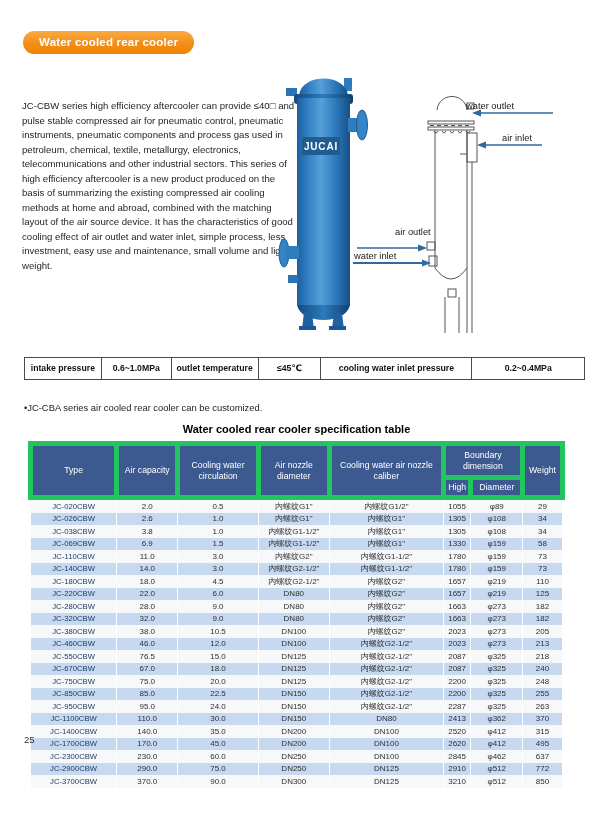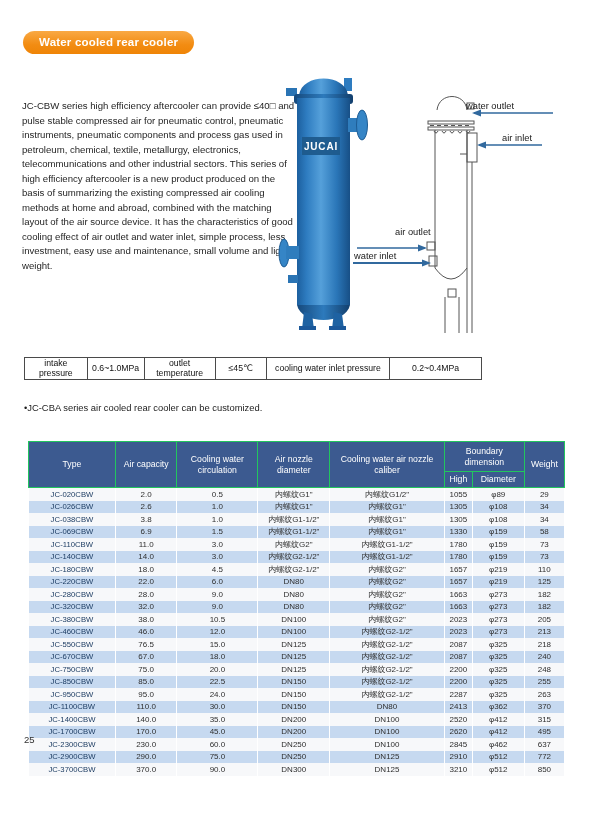--- a/index.html
+++ b/index.html
@@ -14,33 +14,33 @@
   
   .intro{position:absolute;left:22px;top:99px;width:276px;font-size:9.6px;line-height:14.55px;color:#1f1f1f;}
 
   
   .dlabel{position:absolute;font-size:9.3px;color:#1a1a1a;white-space:nowrap;}
 
   
   .sec-heading{position:absolute;left:22px;top:336px;font-size:11.5px;font-weight:bold;color:#000;}
 
   
-  .work-wrap{position:absolute;left:24px;top:357px;width:458px;}
+  .work-wrap{position:absolute;left:24px;top:357px;width:561px;font-weight:bold;}
   .work-table{width:100%;border-collapse:collapse;table-layout:fixed;}
   .work-table td{border:1px solid #4a4a4a;text-align:center;vertical-align:middle;
                  font-size:8.7px;line-height:1.12;padding:1px 2px;height:19px;color:#111;}
   .work-note{position:absolute;left:24px;top:402px;font-size:9.4px;color:#1c1c1c;}
 
   
   .spec-title{position:absolute;left:28px;top:423px;width:537px;text-align:center;
               font-size:11px;font-weight:bold;color:#000;}
   .spec-wrap{position:absolute;left:28px;top:441px;width:537px;}
   .spec-table{width:100%;border-collapse:collapse;table-layout:fixed;}
   .spec-table th{background:#3c5a90;color:#fff;font-weight:normal;font-size:8.7px;line-height:1.2;
-                 border:1px solid #22c55e;padding:1px 0;vertical-align:middle;}
+                 border:5px solid #22c55e;padding:1px 0;vertical-align:middle;}
   .spec-table thead tr:first-child th{height:27px;}
   .spec-table thead tr:last-child th{height:13px;}
   .spec-table td{text-align:center;vertical-align:middle;font-size:8px;line-height:9.5px;
                  padding:1.5px 1px;border-left:1px solid #fff;border-right:1px solid #fff;
                  color:#2f2f2f;background:#f7f8fa;}
   .spec-table tr.alt td{background:#c6d9f0;}
   .spec-table td:first-child{color:#17375e;font-weight:normal;font-size:7.7px;}
   .spec-footnote{text-align:right;font-size:7.8px;font-weight:bold;color:#2b2b2b;margin-top:2px;}
 
   .page-num{position:absolute;left:24px;top:734px;font-size:9.5px;color:#333;}
@@ -146,20 +146,21 @@
             <td>outlet temperature</td>
             <td>≤45℃</td>
             <td>cooling water inlet pressure</td>
             <td>0.2~0.4MPa</td>
           </tr>
         </tbody>
     </table>
   </div>
   <div class="work-note">•JC-CBA series air cooled rear cooler can be customized.</div>
 
+  <div class="spec-title">Water cooled rear cooler specification table</div>
   <div class="spec-wrap">
     <table class="spec-table">
       <colgroup>
         <col style="width:16.2%">
           <col style="width:11.5%">
           <col style="width:15.1%">
           <col style="width:13.4%">
         <col style="width:21.4%">
           <col style="width:5.2%">
           <col style="width:9.7%">

